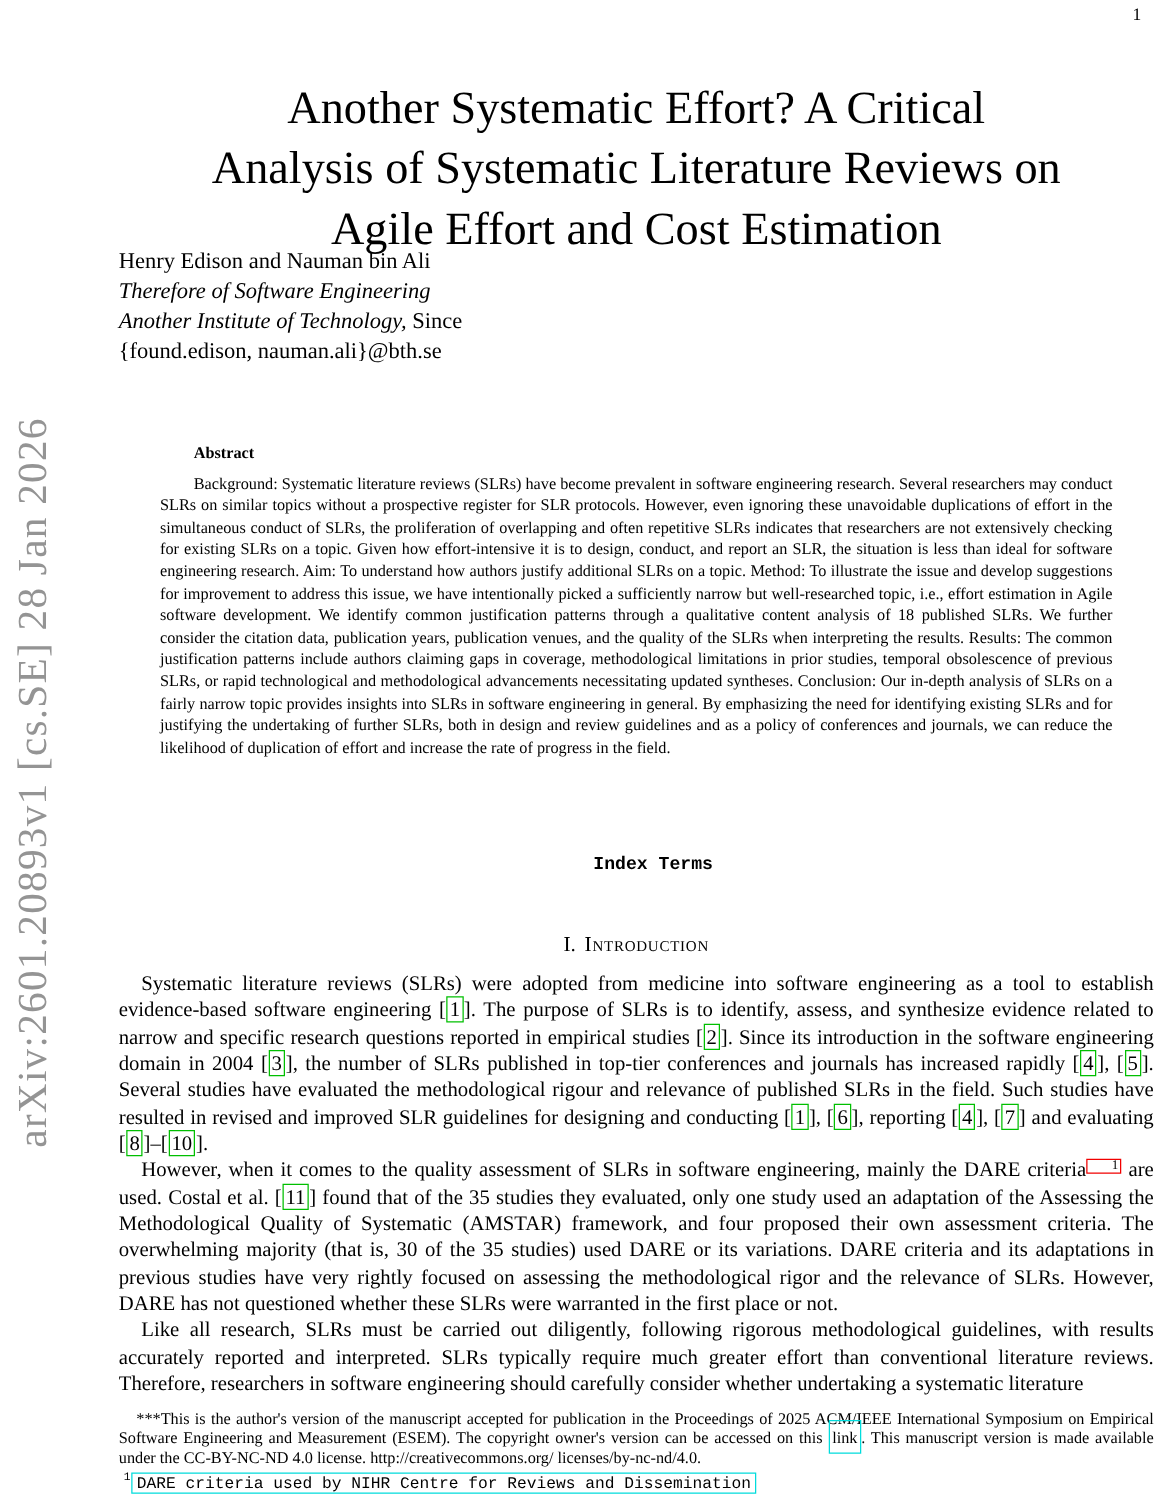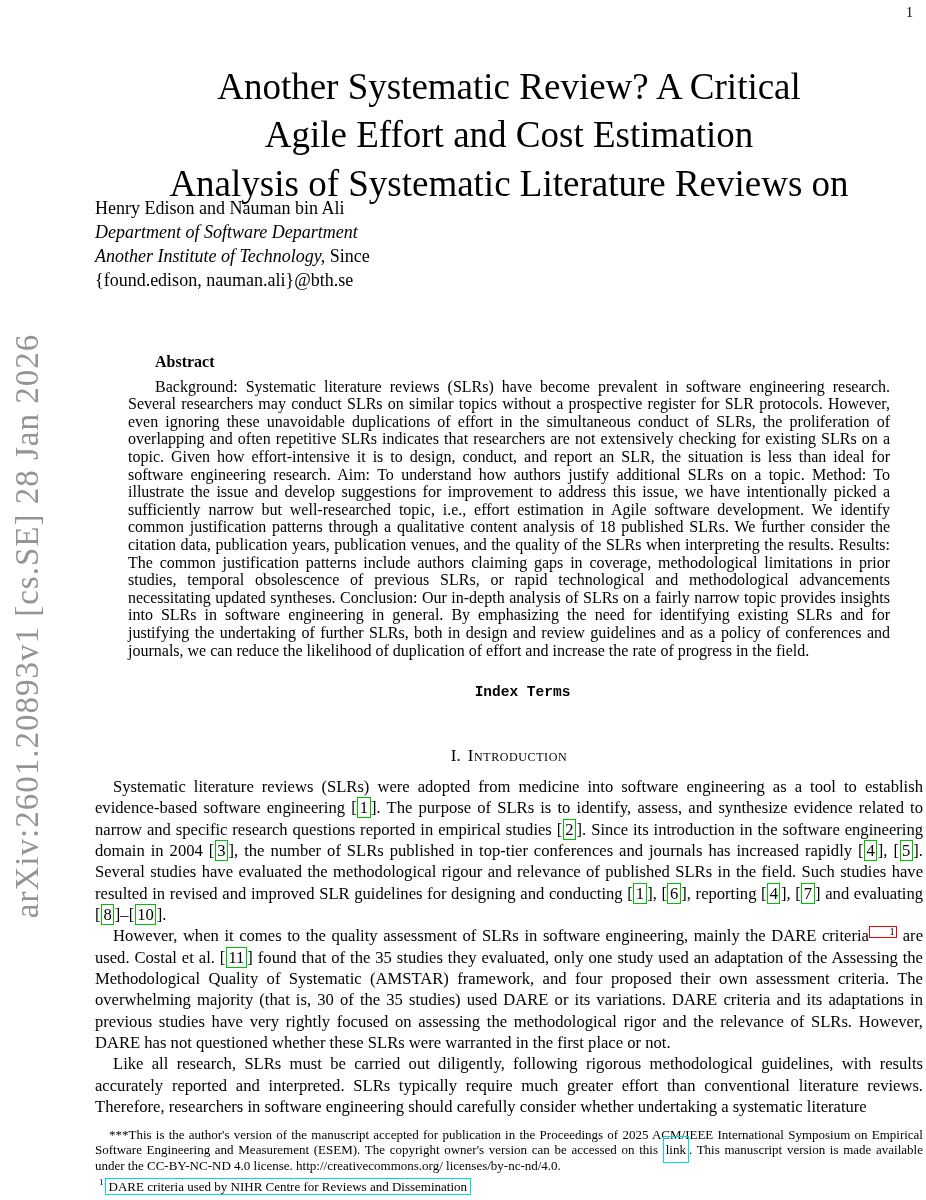--- a/index.html
+++ b/index.html
@@ -18,65 +18,65 @@
   .title { position:absolute; top:38px; left:0; width:100%; text-align:center;
            font-size:37px; line-height:48.5px; font-weight:400; }
   .title span { display:block; }
 
   .authors { position:absolute; top:196px; left:0; width:100%; text-align:left;
              font-size:18px; line-height:24px; }
   .it { font-style:italic; }
 
   .abstract { position:absolute; top:346px; left:33px; width:762px; }
   .block-heading { text-align:center; font-weight:bold; font-size:15px; margin:0; }
-  .abstract p { margin:7px 0 0; font-size:16px; line-height:17.6px;
+  .abstract p { margin:7px 0 0; font-size:13px; line-height:17.6px;
                 text-align:justify; text-indent:27px; }
 
   .index { position:absolute; top:675px; left:33px; width:762px;font-family:Liberation Mono, monospace; }
   .index p { margin:9px 0 0; font-size:14.5px; line-height:17.6px; text-indent:27px; }
 
   .main { position:absolute; top:746px; left:0; width:828px;font-family:Liberation Serif, serif; }
   .section-heading { text-align:center; font-size:17px; margin:0 0 10px 0; }
   .section-heading .num { margin-right:7px; }
   .section-heading .sc { font-variant:small-caps; letter-spacing:0.6px; }
   .main p.body { margin:0; font-size:16.6px; line-height:21.35px;
                  text-align:justify; text-indent:18px; }
 
   .footer { position:absolute; top:1127px; left:0; width:828px;
             font-size:13px; line-height:15.4px; }
   .footer .note { margin:0; text-align:justify; text-indent:14px; }
-  .fnline { margin:2px 0 0 4px; }
+  .fnline { margin:2px 0 0 4px;font-family:Liberation Mono, monospace; }
   .fnline sup { font-size:9px; vertical-align:super; margin-right:1px; }
 
   .cite-box { border:1.3px solid #00bf00; padding:0 1.5px; margin:0 0.5px; }
   .fnref-box { border:1.3px solid #f10000; padding:0 1.5px; font-size:10.5px;
                vertical-align:6px; line-height:10px; display:inline-block; }
   .link-box { border:1.6px solid #00dcdc; padding:5px 2px;margin-top:16px; }
   .fn-text-box { border:1.6px solid #00dcdc; padding:0 3px; }
 </style>
 </head>
 <body>
 
 <div class="page">
 
   <div class="pageno">1</div>
 
   <div class="watermark">arXiv:2601.20893v1 [cs.SE] 28 Jan 2026</div>
 
   <div class="content">
 
     <h1 class="title">
-      <span>Another Systematic Review? A Critical</span>
+      <span>Another Systematic Effort? A Critical</span>
+      <span>Analysis of Systematic Literature Reviews on</span>
       <span>Agile Effort and Cost Estimation</span>
-      <span>Analysis of Systematic Literature Reviews on</span>
     </h1>
 
     <div class="authors">
       <div>Henry Edison and Nauman bin Ali</div>
-      <div class="it">Department of Software Department</div>
+      <div class="it">Therefore of Software Engineering</div>
       <div><span class="it">Another Institute of Technology,</span><span> Since</span></div>
       <div>{found.edison, nauman.ali}@bth.se</div>
     </div>
 
     <div class="abstract">
       <p class="block-heading">Abstract</p>
       <p>Background: Systematic literature reviews (SLRs) have become prevalent in software engineering research. Several researchers may conduct SLRs on similar topics without a prospective register for SLR protocols. However, even ignoring these unavoidable duplications of effort in the simultaneous conduct of SLRs, the proliferation of overlapping and often repetitive SLRs indicates that researchers are not extensively checking for existing SLRs on a topic. Given how effort-intensive it is to design, conduct, and report an SLR, the situation is less than ideal for software engineering research. Aim: To understand how authors justify additional SLRs on a topic. Method: To illustrate the issue and develop suggestions for improvement to address this issue, we have intentionally picked a sufficiently narrow but well-researched topic, i.e., effort estimation in Agile software development. We identify common justification patterns through a qualitative content analysis of 18 published SLRs. We further consider the citation data, publication years, publication venues, and the quality of the SLRs when interpreting the results. Results: The common justification patterns include authors claiming gaps in coverage, methodological limitations in prior studies, temporal obsolescence of previous SLRs, or rapid technological and methodological advancements necessitating updated syntheses. Conclusion: Our in-depth analysis of SLRs on a fairly narrow topic provides insights into SLRs in software engineering in general. By emphasizing the need for identifying existing SLRs and for justifying the undertaking of further SLRs, both in design and review guidelines and as a policy of conferences and journals, we can reduce the likelihood of duplication of effort and increase the rate of progress in the field.</p>
     </div>
 
     <div class="index">

